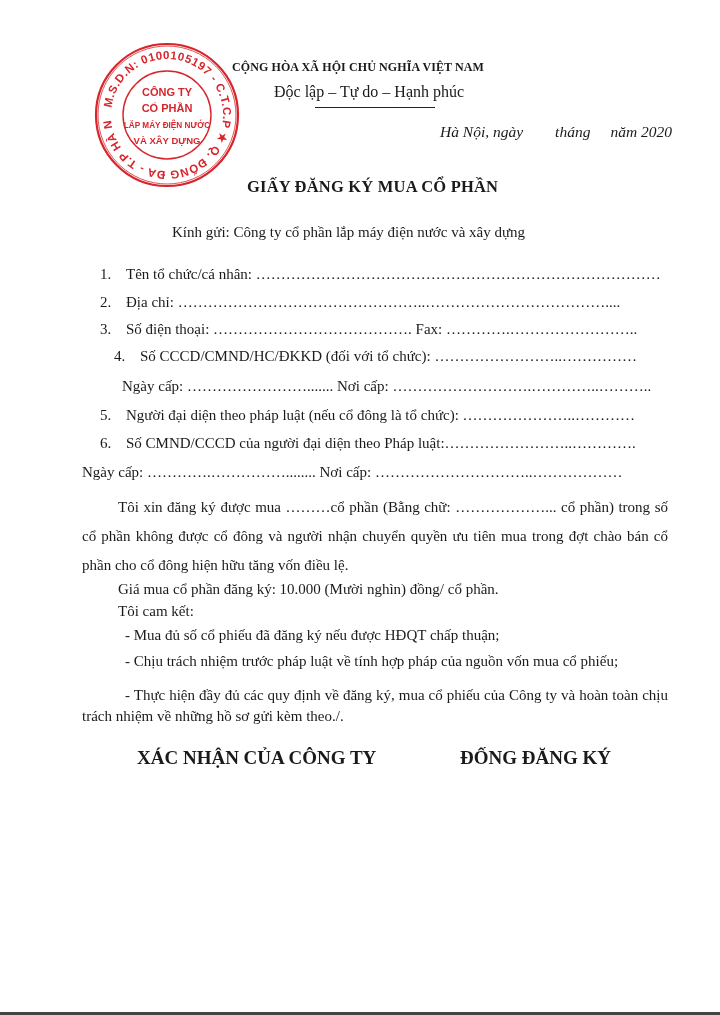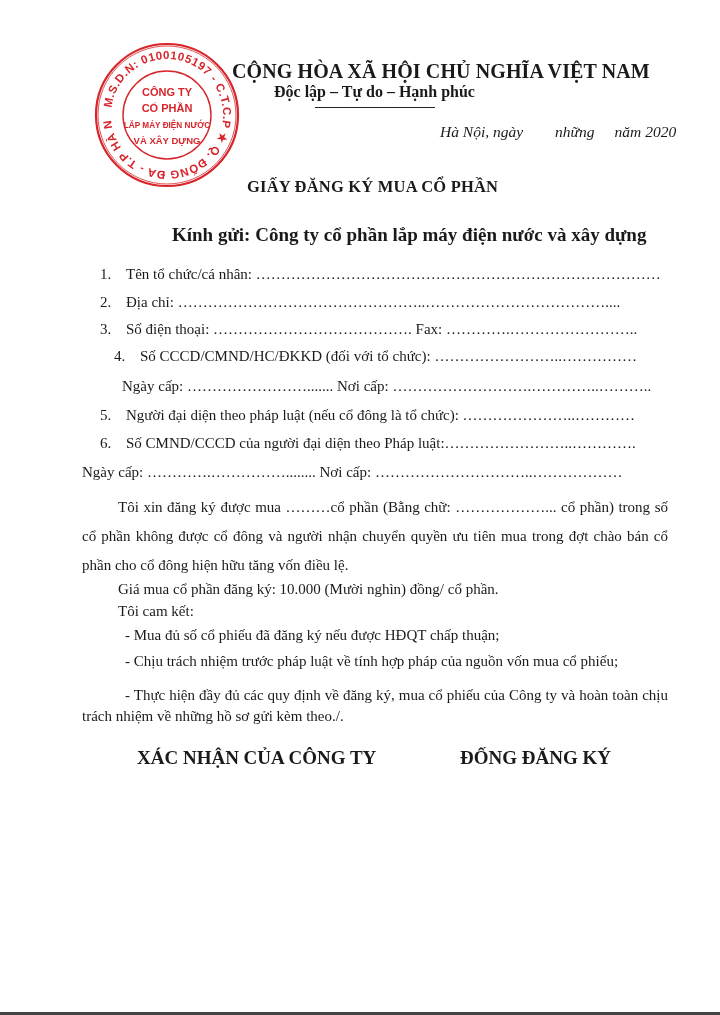--- a/index.html
+++ b/index.html
@@ -2,27 +2,27 @@
 <html><head>
 <meta charset="utf-8">
 <style>
   html, body { margin: 0; padding: 0; }
   body {
     width: 720px; height: 1015px; background: #ffffff; position: relative; overflow: hidden;
     font-family: "Liberation Serif", "DejaVu Serif", serif; color: #1a1a1a;
   }
   .abs { position: absolute; white-space: nowrap; }
   #stamp { position: absolute; left: 92px; top: 40px; width: 150px; height: 150px; }
-  .hdr1 { left: 232px; top: 60px; font-size: 20px; font-weight: bold; letter-spacing: 0.1px; }
-  .hdr2 { left: 274px; top: 83px; font-size: 16px; font-weight: bold; }
+  .hdr1 { left: 232px; top: 60px; font-size: 12px; font-weight: bold; letter-spacing: 0.1px; }
+  .hdr2 { left: 274px; top: 83px; font-size: 16px; font-weight: normal; }
   .hdr-line { position: absolute; left: 315px; top: 107px; width: 120px; height: 1px; background: #222; }
   .place-date { left: 440px; top: 123px; font-size: 15.5px; font-style: italic; }
   .place-date span { display: inline-block; }
   .title { left: 247px; top: 177px; font-size: 16.5px; font-weight: bold; letter-spacing: 0.2px; }
-  .recipient { left: 172px; top: 224px; font-size: 19px; font-weight: bold; }
+  .recipient { left: 172px; top: 224px; font-size: 15px; font-weight: normal; }
   .line { font-size: 15px; }
   .num { display: inline-block; width: 26px; }
   .para { left: 82px; width: 586px; font-size: 15px; line-height: 29px; text-align: justify; white-space: normal; }
   .sign { font-size: 19px; font-weight: bold; }
   .bottom-edge { position: absolute; left: 0; top: 1012px; width: 720px; height: 3px; background: #444; }
 </style>
 </head>
 <body>
 
 <svg id="stamp" viewBox="0 0 150 150">
@@ -39,21 +39,21 @@
   <text x="75" y="72" text-anchor="middle" font-family="Liberation Sans, sans-serif" font-size="11" fill="#d8242b" font-weight="bold">CỔ PHẦN</text>
   <text x="75" y="88" text-anchor="middle" font-family="Liberation Sans, sans-serif" font-size="8.2" fill="#d8242b" font-weight="bold">LẮP MÁY ĐIỆN NƯỚC</text>
   <text x="75" y="104" text-anchor="middle" font-family="Liberation Sans, sans-serif" font-size="9.5" fill="#d8242b" font-weight="bold">VÀ XÂY DỰNG</text>
 </svg>
 
 <div class="abs hdr1">CỘNG HÒA XÃ HỘI CHỦ NGHĨA VIỆT NAM</div>
 <div class="abs hdr2">Độc lập – Tự do – Hạnh phúc</div>
 <div class="hdr-line"></div>
 
 <div class="abs place-date">
-  <span>Hà Nội, ngày</span><span style="width:32px"></span><span>những</span><span style="width:20px"></span><span>năm 2020</span>
+  <span>Hà Nội, ngày</span><span style="width:32px"></span><span>tháng</span><span style="width:20px"></span><span>năm 2020</span>
 </div>
 
 <div class="abs title">GIẤY ĐĂNG KÝ MUA CỔ PHẦN</div>
 <div class="abs recipient">Kính gửi: Công ty cổ phần lắp máy điện nước và xây dựng</div>
 
 <div class="abs line" style="left:100px; top:266px;">
   <span class="num">1.</span><span>Tên tổ chức/cá nhân: ………………………………………………………………………</span>
 </div>
 <div class="abs line" style="left:100px; top:294px;">
   <span class="num">2.</span><span>Địa chỉ: …………………………………………..………………………………....</span>

